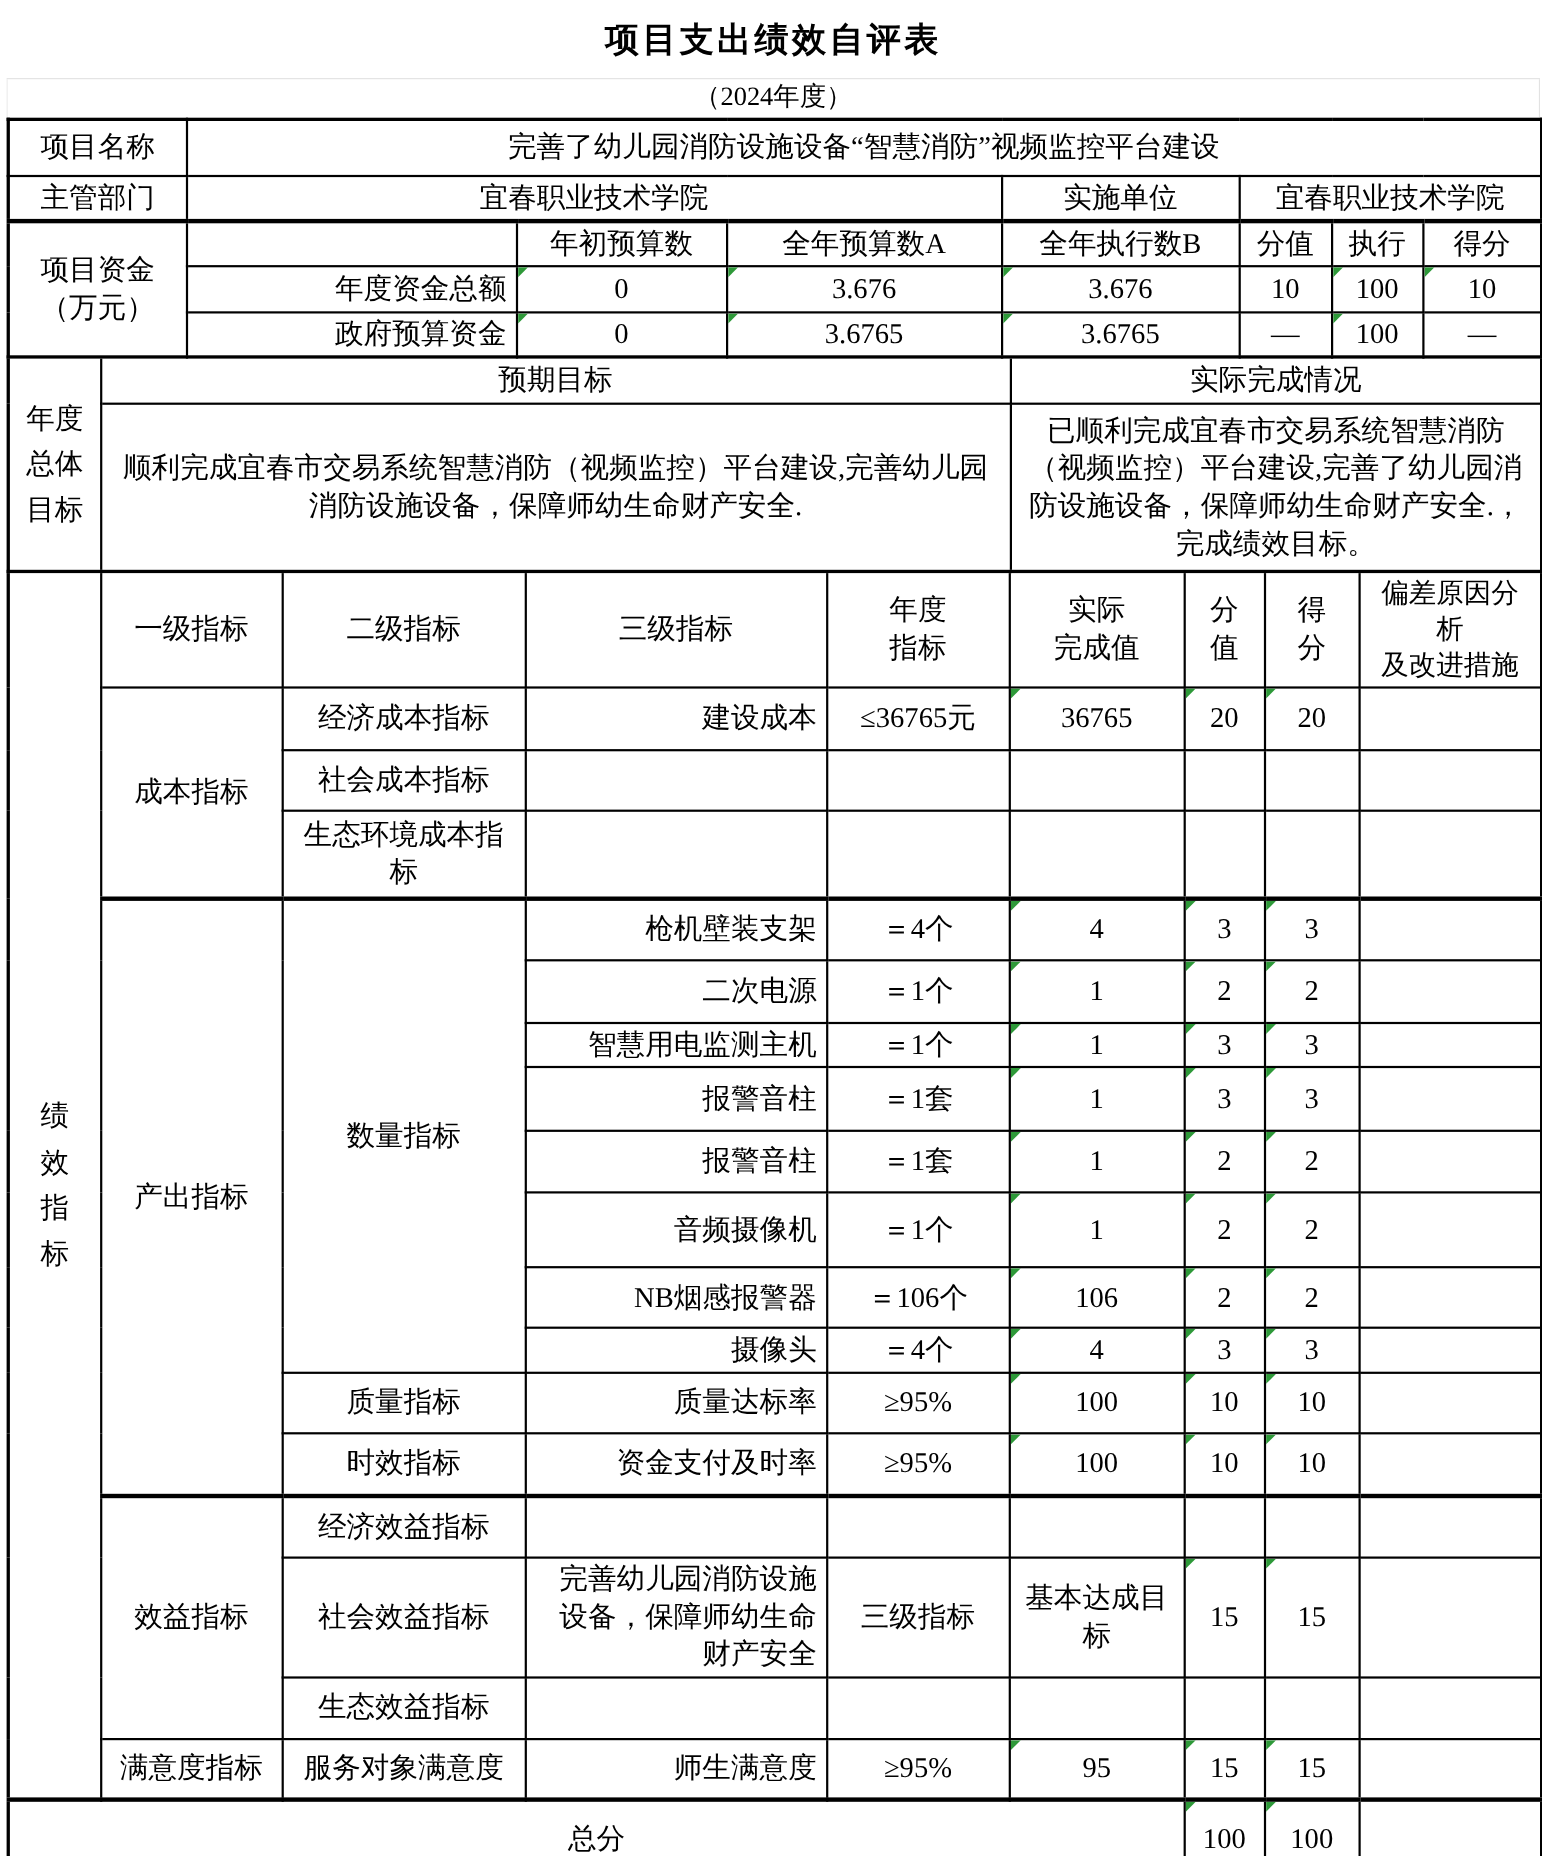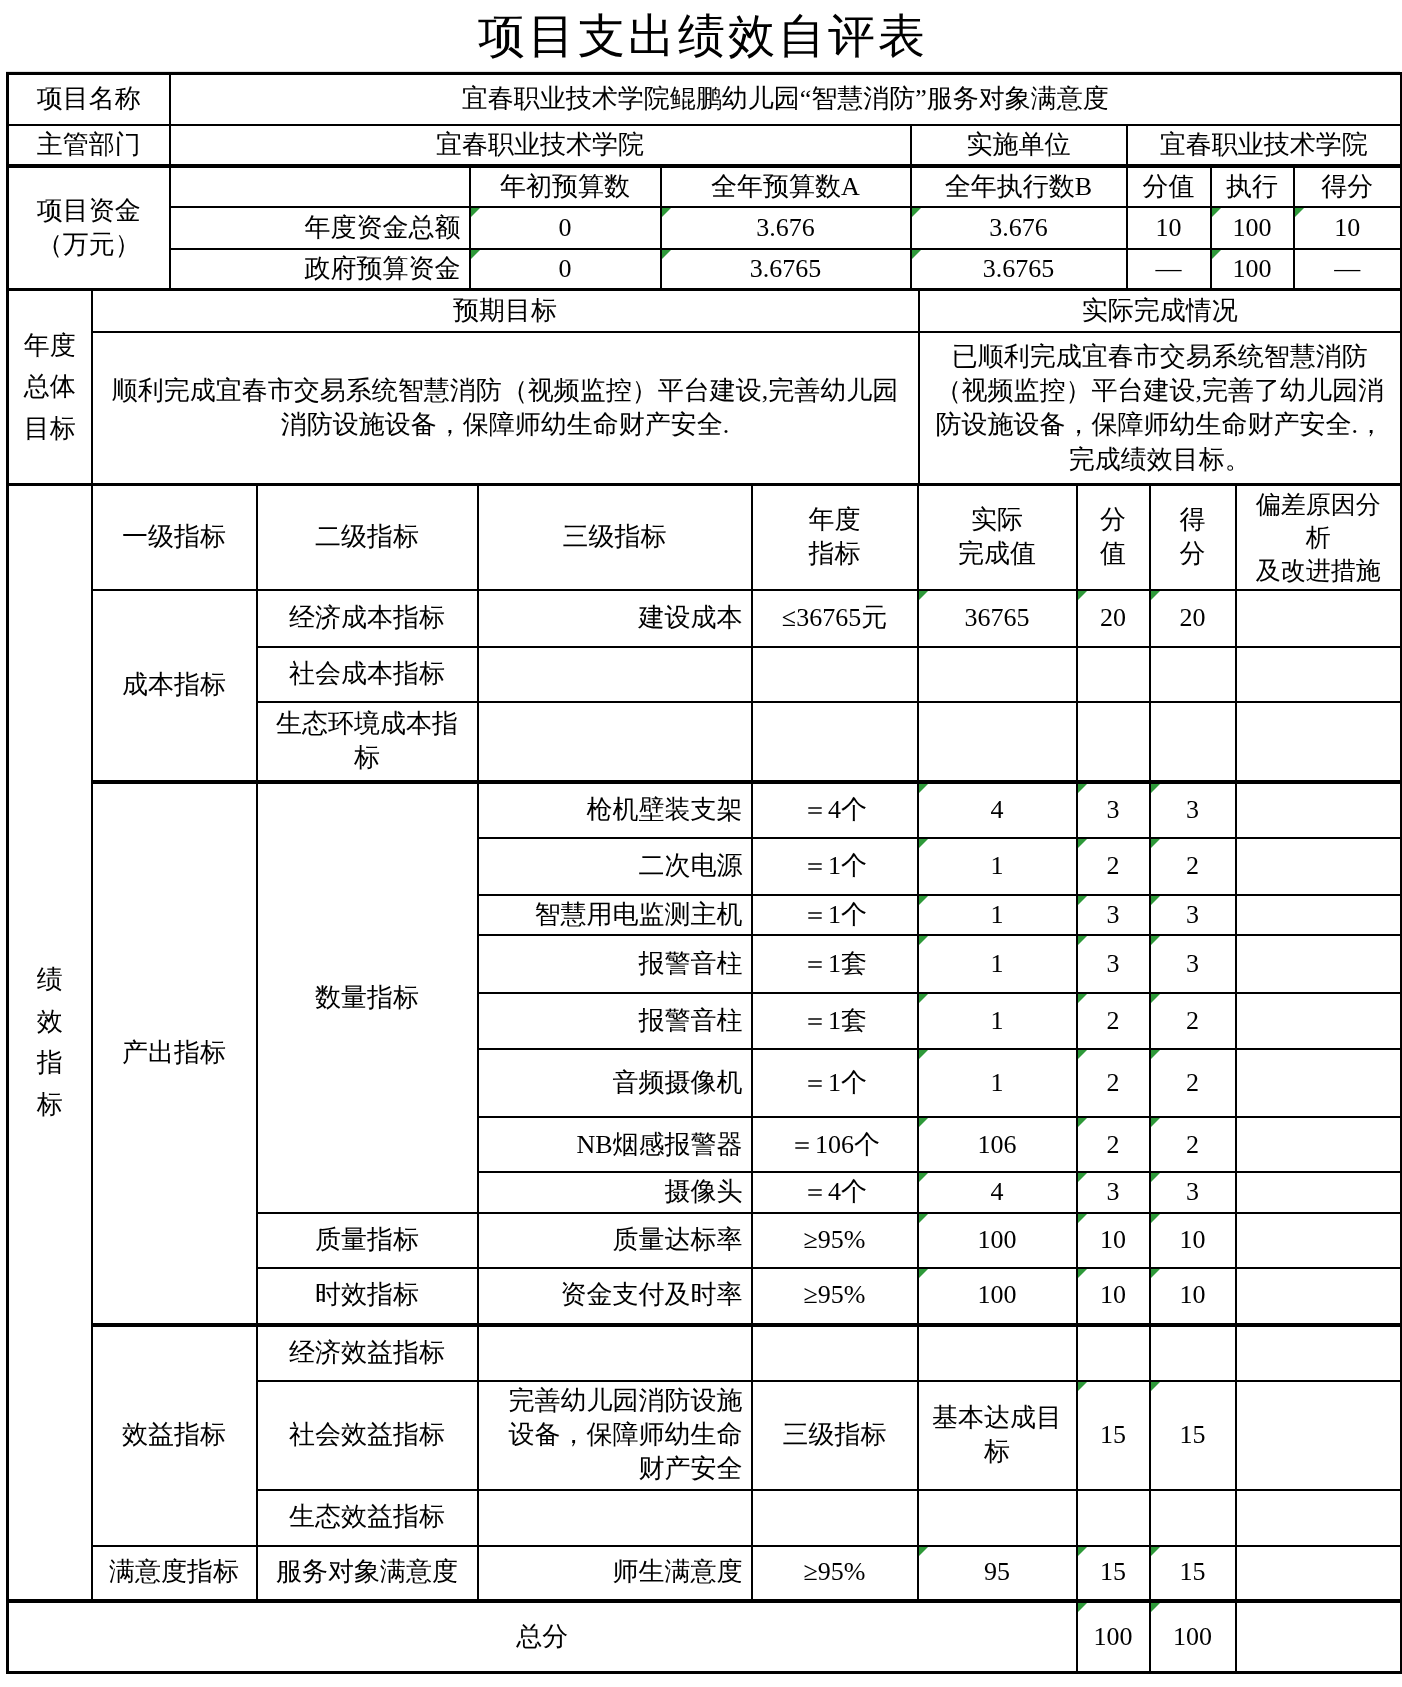--- a/index.html
+++ b/index.html
@@ -9,22 +9,22 @@
     width: 1402px;
     color: #000;
     font-family: "Liberation Serif", "DejaVu Serif", serif;
   }
   .sheet { width: 1402px; padding-left: 6px; padding-right: 2px; }
 
   .title {
     height: 72px; line-height: 72px;
     text-align: center;
     font-family: "Liberation Sans", "DejaVu Sans", sans-serif;
-    font-weight: 400;
-    font-size: 47px;
+    font-weight: 700;
+    font-size: 31px;
     letter-spacing: 3px;
     border-bottom: 1px solid #e2e2e2;
   }
   .subtitle {
     height: 35px; line-height: 33px;
     text-align: center;
     font-size: 24px;
     border-left: 1px solid #ececec;
     border-right: 1px solid #e2e2e2;
   }
@@ -62,36 +62,37 @@
     border-width: 9px 9px 0 0;
     border-color: var(--tri) transparent transparent transparent;
   }
 </style>
 </head>
 <body>
 
 <div class="sheet">
 
   <div class="title">项目支出绩效自评表</div>
+  <div class="subtitle">（2024年度）</div>
 
   <table>
     <colgroup>
       <col style="width:162px">
         <col style="width:300px">
         <col style="width:191px">
         <col style="width:250px">
       <col style="width:216px">
         <col style="width:84px">
         <col style="width:83px">
         <col style="width:108px">
     </colgroup>
     <tbody>
         <tr style="height:51px">
       <td>项目名称</td>
-      <td colspan="7">宜春职业技术学院鲲鹏幼儿园“智慧消防”服务对象满意度</td>
+      <td colspan="7">完善了幼儿园消防设施设备“智慧消防”视频监控平台建设</td>
     </tr>
     <tr style="height:39px">
       <td>主管部门</td>
       <td colspan="3">宜春职业技术学院</td>
       <td>实施单位</td>
       <td colspan="3">宜春职业技术学院</td>
     </tr>
     <tr style="height:38px">
       <td rowspan="3" class="bt4 ml">项目资金
 （万元）</td>

